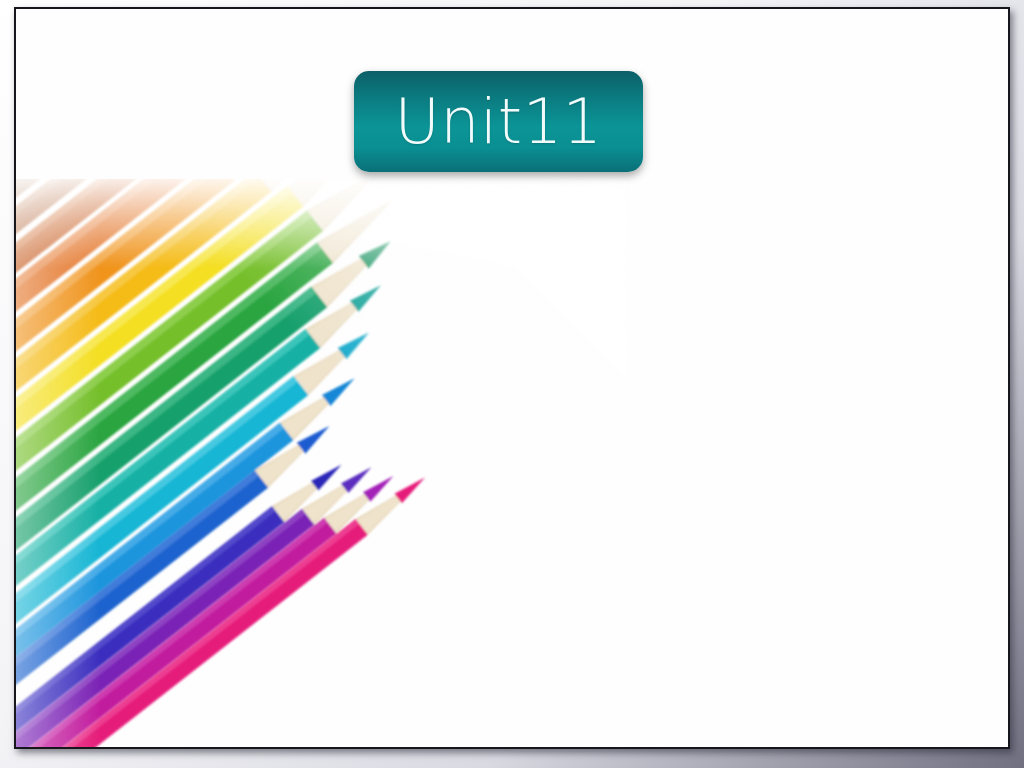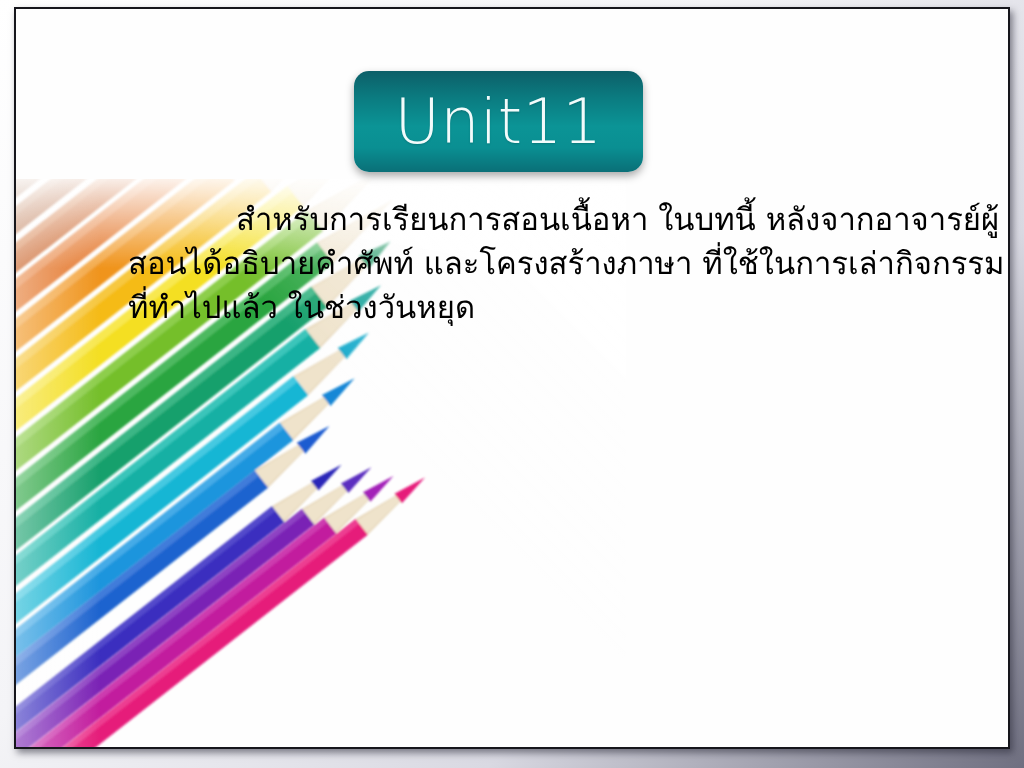--- a/index.html
+++ b/index.html
@@ -292,19 +292,18 @@
           <rect x="0" y="0" width="640" height="640" fill="url(#fadeTop)"></rect>
           <rect x="0" y="0" width="640" height="640" fill="url(#fadeLeft)"></rect>
         </svg>
       </div>
 
       <div id="title-badge">
         <span id="title-badge-label">Unit11</span>
       </div>
 
       <div id="body-text">
-        <p class="para indent">สำหรับการเรียนการสอนเนื้อหา ในบทนี้ หลังจากอาจารย์ผู้สอนได้อธิบายคำศัพท์ และโครงสร้างภาษา ที่ใช้ในการเล่ากิจกรรมที่ทำไปแล้ว ในช่วงวันหยุด</p>
         <div id="para-gap"></div>
       </div>
 
     </div>
   </div>
 </div>
 
 </body></html>

